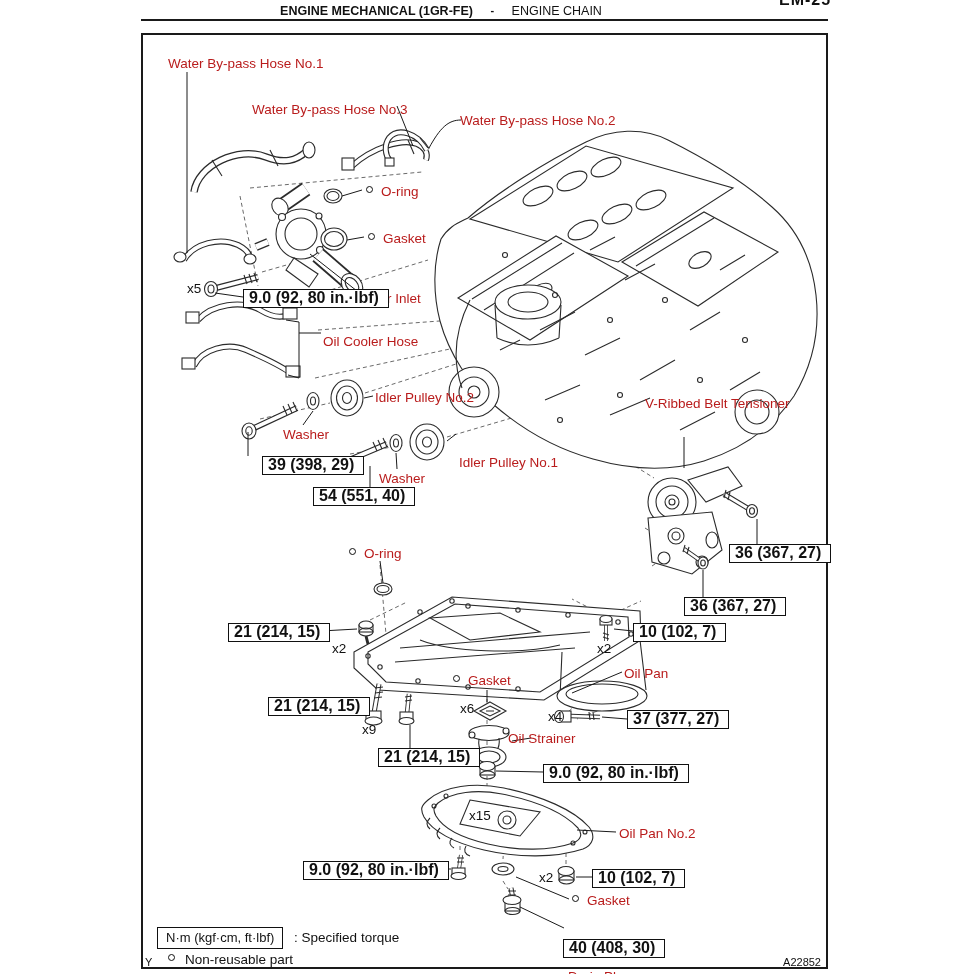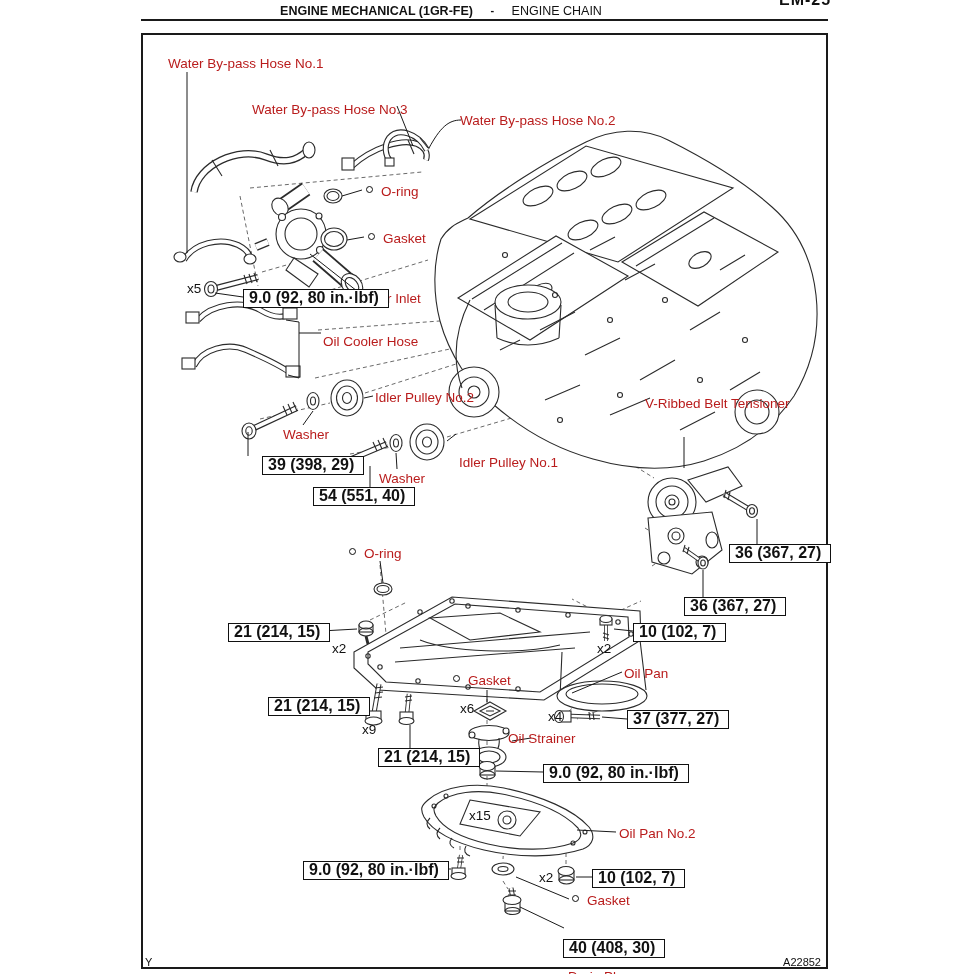--- a/index.html
+++ b/index.html
@@ -66,20 +66,29 @@
 <div class="page-number">EM-25</div>
 
 <div class="header">
   <span class="h-bold">ENGINE MECHANICAL (1GR-FE)</span>
   <span class="h-sep">-</span>
   <span>ENGINE CHAIN</span>
 </div>
 <div class="header-rule"></div>
 
 <div class="figure-frame">
+  <div class="legend">
+    <div class="legend-row">
+      <span class="legend-box">N·m (kgf·cm, ft·lbf)</span>
+      <span class="legend-text">: Specified torque</span>
+    </div>
+    <div class="legend-row">
+      <span class="deg"></span><span>Non-reusable part</span>
+    </div>
+  </div>
   <div class="corner-mark">Y</div>
   <div class="figure-code">A22852</div>
 </div>
 
 <svg id="diagram-svg" viewBox="0 0 974 974">
 
   <g>
     <path class="dashed" d="M250,188 L422,172 M298,300 L428,260 M240,196 L258,286 M262,272 L290,264
       M318,330 L480,318 M315,378 L487,341 M260,419 L330,403 M365,393 L478,357 M350,454 L404,445
       M447,437 L600,392 M540,407 L654,478 M722,492 L693,479 M645,528 L700,562 M652,566 L706,530

